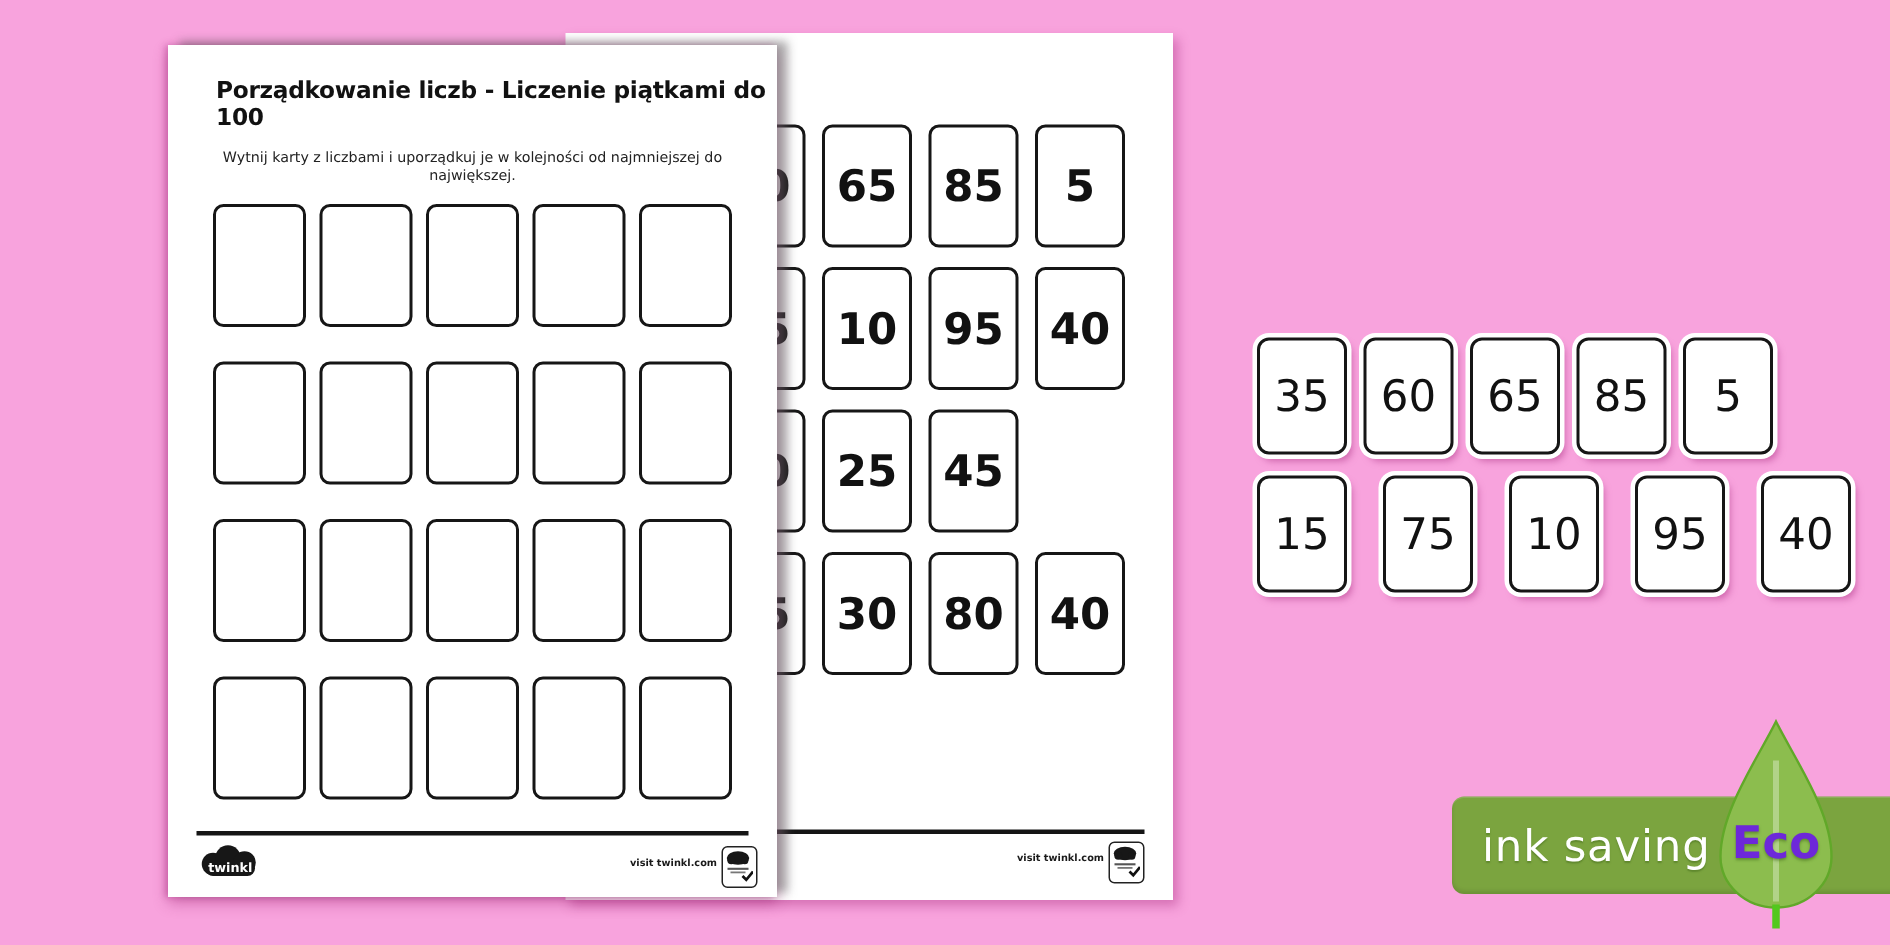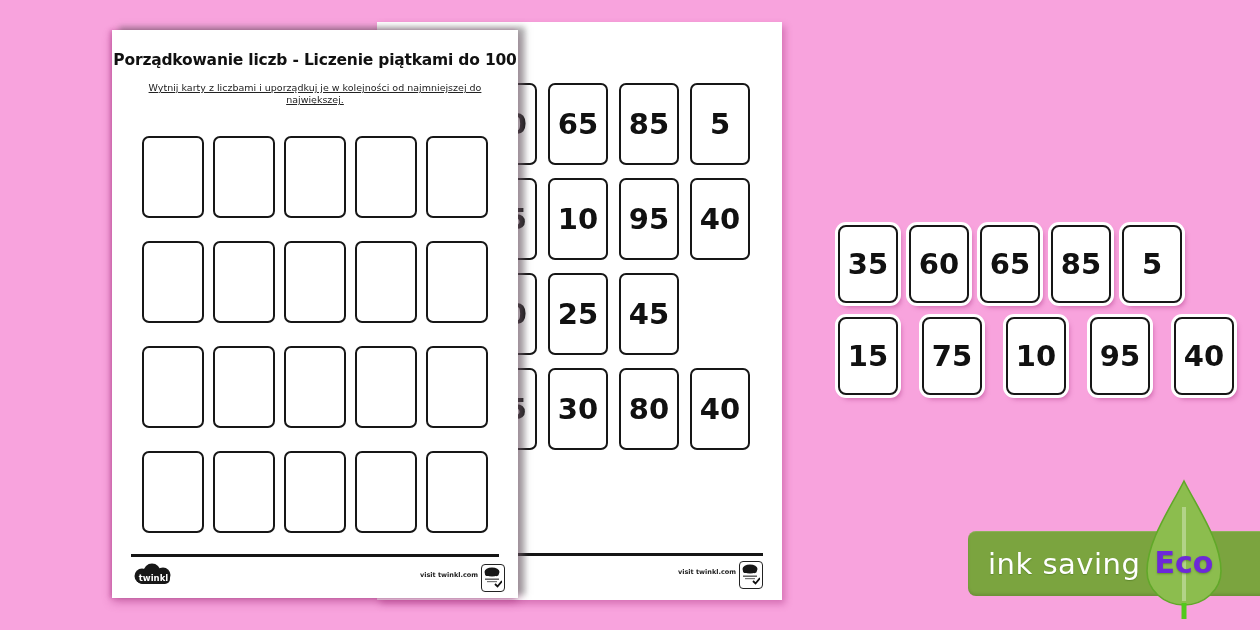--- a/index.html
+++ b/index.html
@@ -6,22 +6,22 @@
   body{font-family:"DejaVu Sans",sans-serif;}
   .stage{position:relative;width:1260px;height:630px;overflow:hidden;background:#f8a3dd;}
 
   
   .page{position:absolute;background:#ffffff;}
   .page2{left:377px;top:22px;width:405px;height:578px;z-index:1;
          box-shadow:3px 4px 7px rgba(170,50,130,.45);}
   .page1{left:112px;top:30px;width:406px;height:568px;z-index:2;
          box-shadow:7px -3px 6px rgba(90,90,90,.5),0 4px 9px rgba(160,40,120,.45),-2px 0 4px rgba(160,40,120,.35);}
 
-  .page1 .title{margin:0;padding-top:21px;text-align:center;font-size:15.5px;font-weight:700;color:#111;letter-spacing:-.2px;}
-  .page1 .instructions{margin:13px auto 0;width:345px;text-align:center;font-size:9.5px;line-height:1.3;font-weight:500;color:#222;text-decoration:underline;}
+  .page1 .title{margin:0;padding-top:21px;text-align:left;font-size:15.5px;font-weight:700;color:#111;letter-spacing:-.2px;padding-left:32px;}
+  .page1 .instructions{margin:13px auto 0;width:345px;text-align:center;font-size:9.5px;line-height:1.3;font-weight:500;color:#222;}
 
   .grid{position:absolute;left:30px;top:106px;display:grid;grid-template-columns:repeat(5,62px);gap:23px 9px;}
   .slot{box-sizing:border-box;width:62px;height:82px;border:2.5px solid #161616;border-radius:7px;background:#fff;}
 
   .p2row{position:absolute;left:29px;display:flex;gap:11px;}
   .numcard{box-sizing:border-box;width:60px;height:82px;border:2.5px solid #161616;border-radius:7px;
            background:#fff;display:flex;align-items:center;justify-content:center;
            font-size:29px;font-weight:700;color:#111;}
   .numcard.partial{justify-content:flex-end;padding-right:8px;}
 
@@ -33,21 +33,21 @@
   .page2 .visit{right:46px;top:546px;}
   .qbadge{position:absolute;width:22px;height:26px;border:1.2px solid #222;border-radius:4px;background:#fff;}
   .page1 .qbadge{right:13px;top:534px;}
   .page2 .qbadge{right:19px;top:539px;}
   .twinkl-logo{position:absolute;left:20px;top:533px;}
 
   
   .cutrow{position:absolute;display:flex;gap:11px;z-index:1;}
   .cutcard{box-sizing:border-box;width:60px;height:78px;border:2.5px solid #161616;border-radius:8px;
            background:#fff;display:flex;align-items:center;justify-content:center;
-           font-size:29px;font-weight:700;color:#111;
+           font-size:29px;font-weight:400;color:#111;
            box-shadow:0 0 0 3px #ffffff,3px 4px 5px rgba(170,50,130,.55);}
 
   
   .eco-bar{position:absolute;left:968px;top:531px;width:300px;height:65px;z-index:1;
            background:#7ba43f;border-radius:8px 0 0 8px;
            box-shadow:inset 0 1px 0 rgba(255,255,255,.15), inset 0 -2px 3px rgba(0,0,0,.12);}
   .eco-label{position:absolute;left:988px;top:531px;height:65px;display:flex;align-items:center;z-index:2;
              font-size:29px;color:#ffffff;letter-spacing:.5px;text-shadow:0 1px 1px rgba(70,110,30,.5);text-align:right;}
   .eco-leaf{position:absolute;left:1143px;top:479px;z-index:3;}
   .eco-word{position:absolute;left:1143px;top:545px;width:82px;text-align:center;z-index:4;

